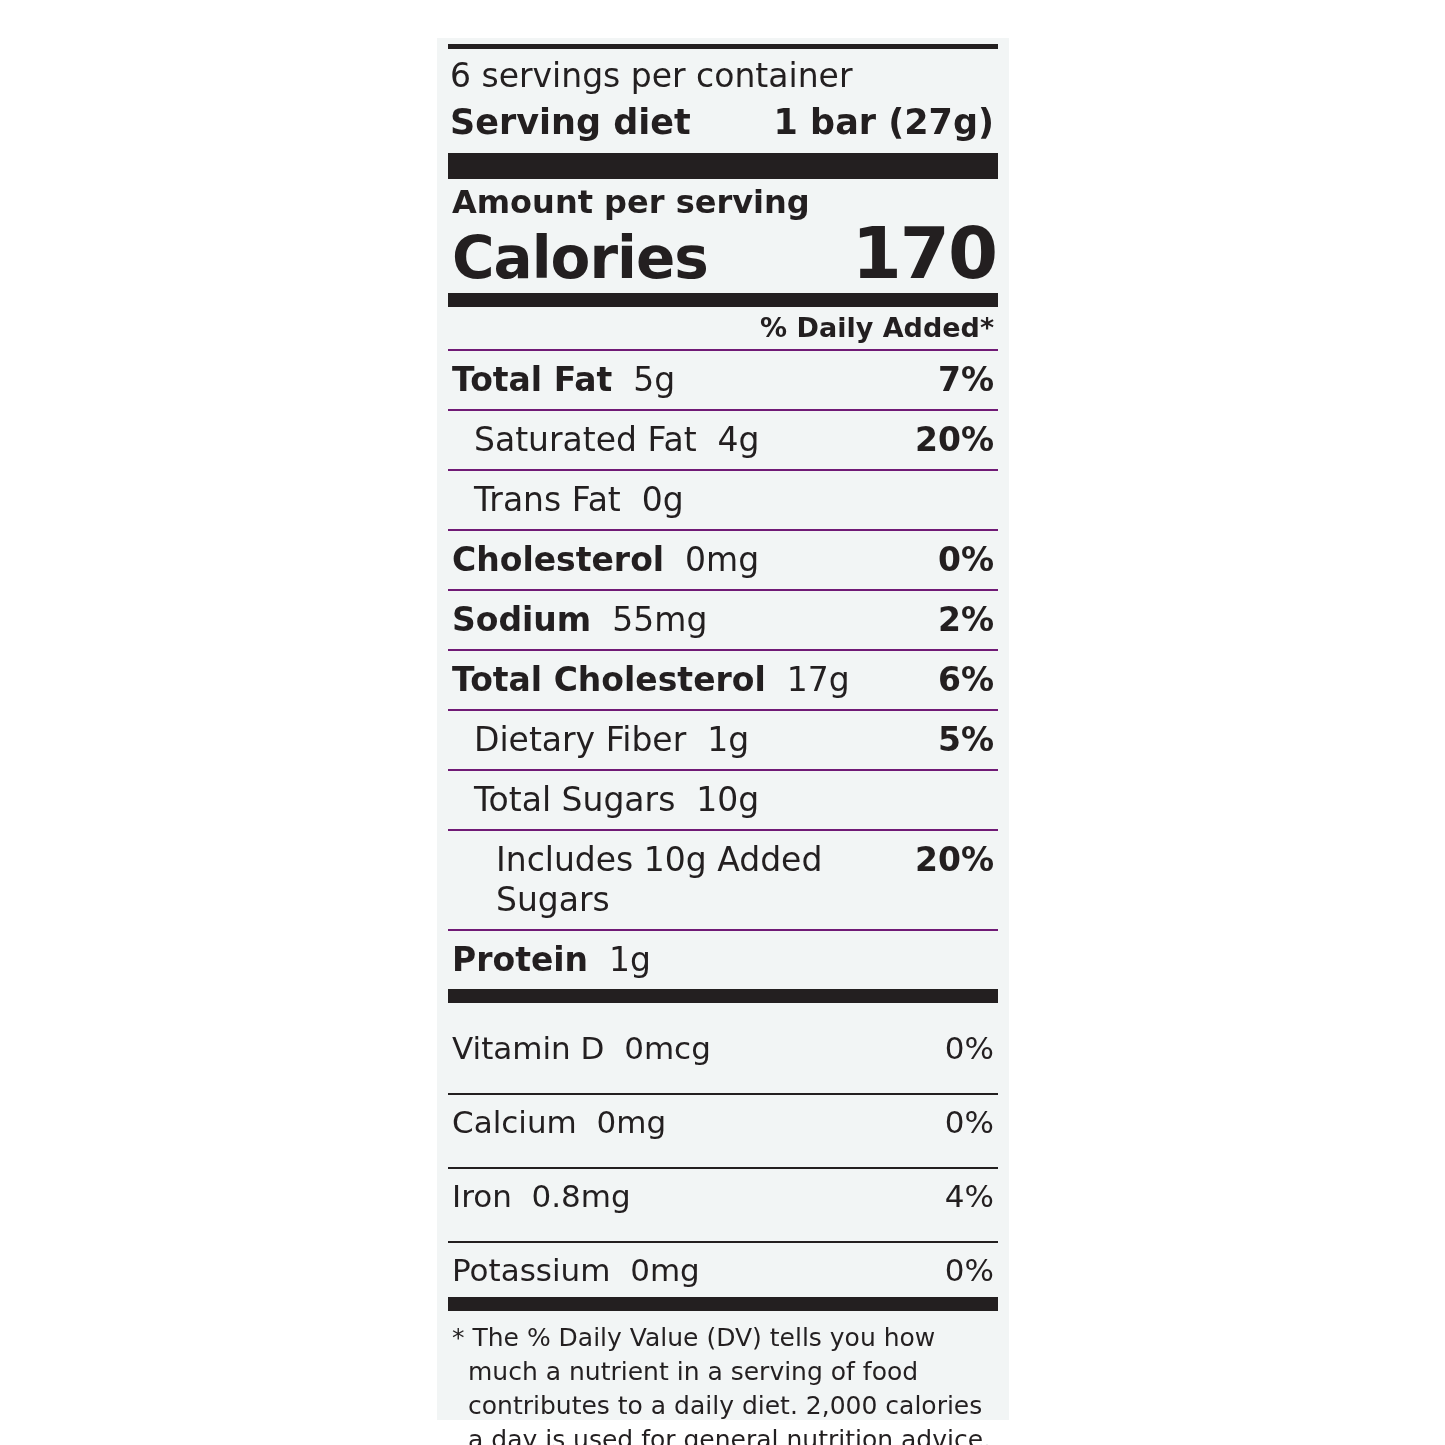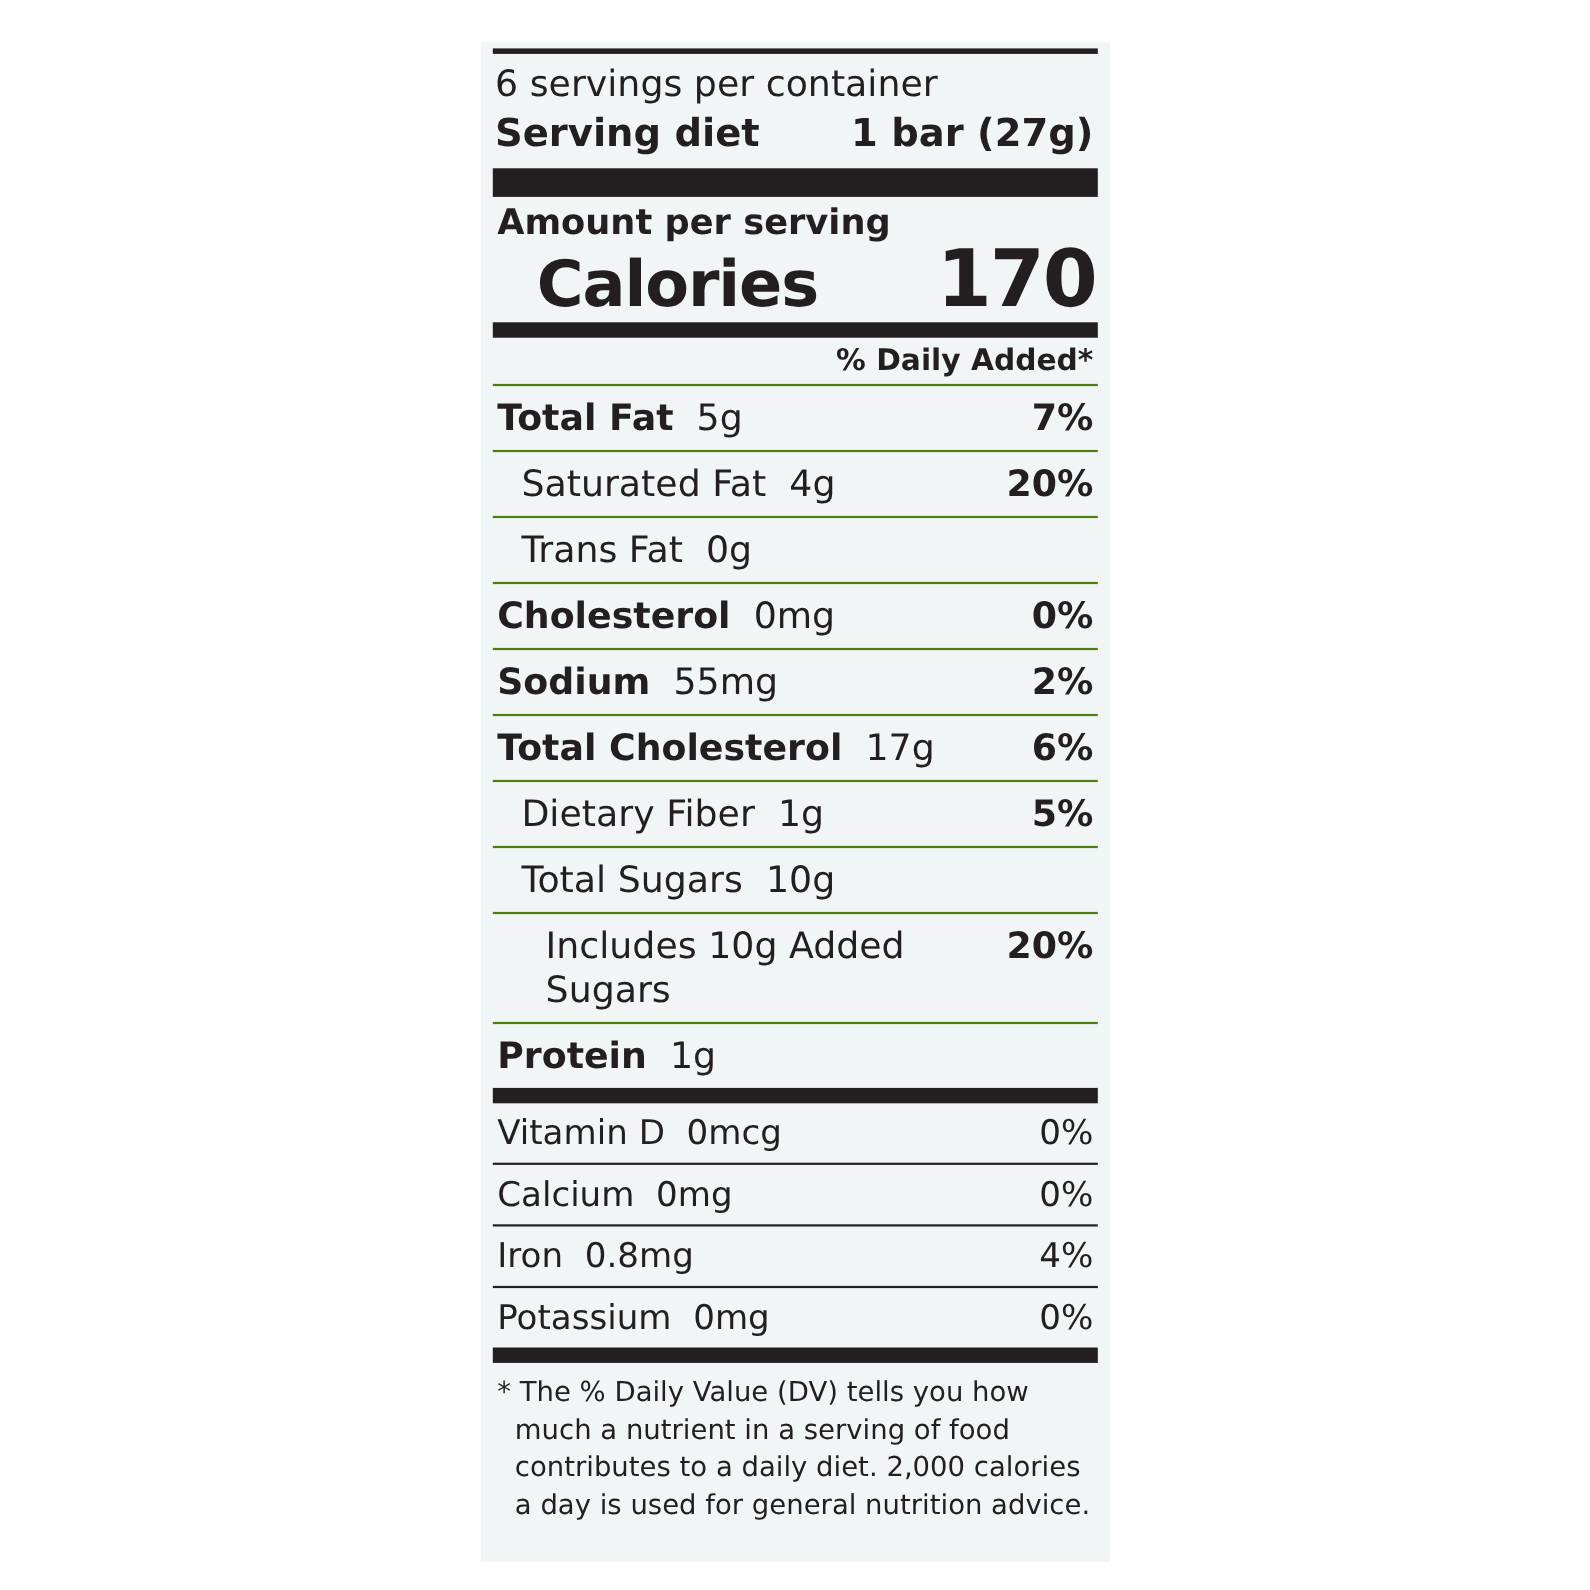--- a/index.html
+++ b/index.html
@@ -75,21 +75,20 @@
     display: flex;
     align-items: flex-end;
     justify-content: space-between;
     padding: 0 2px 4px 4px;
   }
   .calories-label {
     font-weight: bold;
     font-size: 58px;
     line-height: 62px;
     letter-spacing: -1px;
-    margin-left: 36px;
   }
   .calories-value {
     font-weight: bold;
     font-size: 72px;
     line-height: 72px;
     letter-spacing: -2px;
   }
 
   .dv-header {
     text-align: right;
@@ -99,36 +98,37 @@
     padding: 4px 4px 4px 0;
   }
 
   .row {
     display: flex;
     justify-content: space-between;
     align-items: baseline;
     font-size: 33px;
     line-height: 40px;
     padding: 9px 4px 9px 4px;
-    border-top: 2px solid #4d7c0f;
+    border-top: 2px solid #701a75;
   }
   .row .name { text-align: left; }
   .row .pct { font-weight: bold; text-align: right; white-space: nowrap; }
   .row b { font-weight: bold; }
   .indent1 { padding-left: 26px; }
   .indent2 { padding-left: 48px; }
 
   .vit-row {
     display: flex;
     justify-content: space-between;
     align-items: baseline;
     font-size: 31px;
     line-height: 38px;
     padding: 8px 4px 8px 4px;
     border-top: 2px solid #231f20;
+    margin-top: 18px;
   }
   .vit-row.no-top { border-top: none; }
 
   .footnote {
     font-size: 25px;
     line-height: 34px;
     padding: 10px 6px 0 4px;
     text-indent: -16px;
     margin-left: 16px;
   }

